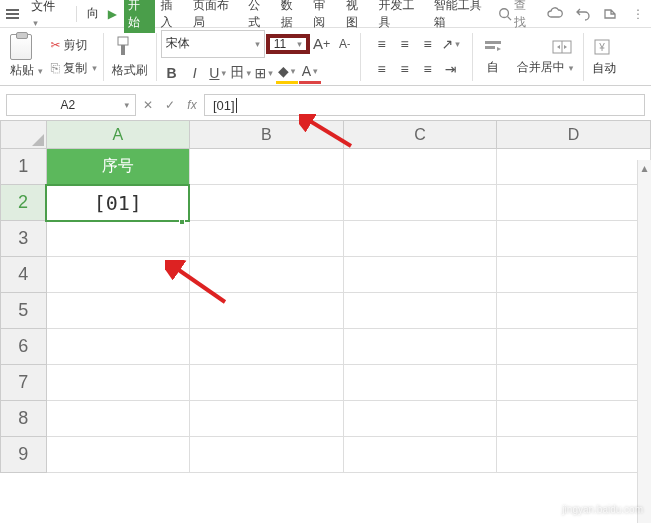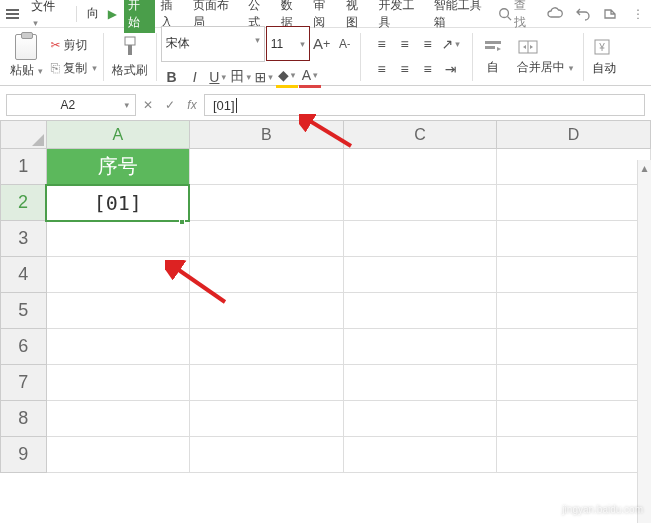--- a/index.html
+++ b/index.html
@@ -10,53 +10,53 @@
 .file-btn{padding:2px 8px;cursor:pointer}
 .dd{font-size:9px;color:#888;margin-left:2px}
 .vsep{width:1px;height:16px;background:#ddd;margin:0 4px}
 .tabs{display:flex;align-items:center;gap:2px;font-size:12px}
 .tab{padding:2px 4px;cursor:pointer;color:#444}
 .tab.active{background:#4a9e4a;color:#fff}
 .search-area{margin-left:auto;display:flex;align-items:center;gap:12px;color:#888}
 .search-area svg{width:16px;height:16px}
 .ico{width:16px;height:16px;display:inline-flex;align-items:center;justify-content:center}
 .ribbon{height:58px;display:flex;align-items:center;padding:4px 6px;border-bottom:1px solid #d0d0d0;gap:2px}
-.rgrp{display:flex;flex-direction:column;align-items:center;gap:2px;padding:4px 4px}
+.rgrp{display:flex;flex-direction:column;align-items:flex-start;gap:2px;padding:4px 4px}
 .rsep{width:1px;height:48px;background:#e0e0e0;margin:0 2px}
 .paste-icon{width:22px;height:26px;border:1px solid #999;border-radius:2px;background:linear-gradient(#fff,#f0f0f0);position:relative}
 .paste-icon::before{content:"";position:absolute;top:-3px;left:5px;width:10px;height:5px;background:#ccc;border:1px solid #999;border-radius:2px}
 .lbl{font-size:12px;color:#444;display:flex;align-items:center;gap:2px}
 .mini-btn{display:flex;align-items:center;gap:3px;cursor:pointer;padding:1px 2px;font-size:12px;color:#444}
 .format-brush{width:22px;height:26px;display:flex;align-items:center;justify-content:center;color:#888}
-.font-select{width:104px;height:36px;border:1px solid #ccc;padding:8px 4px;font-size:12px;display:flex;align-items:flex-start;justify-content:space-between;cursor:pointer;background:#fff}
-.size-select{width:44px;height:35px;border:1px solid #7f1d1d;padding:0 4px;font-size:12px;display:flex;align-items:center;justify-content:space-between;cursor:pointer;background:#fff}
+.font-select{width:104px;height:28px;border:1px solid #ccc;padding:2px 4px;font-size:12px;display:flex;align-items:center;justify-content:space-between;cursor:pointer;background:#fff}
+.size-select{width:44px;height:20px;border:4px solid #7f1d1d;padding:0 4px;font-size:12px;display:flex;align-items:center;justify-content:space-between;cursor:pointer;background:#fff}
 .fmt-btn{width:22px;height:22px;display:flex;align-items:center;justify-content:center;cursor:pointer;font-size:14px;color:#555}
 .fmt-row{display:flex;align-items:center;gap:1px}
 .underline-color{border-bottom:3px solid #d44}
 .fill-color{border-bottom:3px solid #fc0}
 .align-grp{display:flex;flex-direction:column;gap:3px;padding:0 6px}
 .wrap-btn{display:flex;flex-direction:column;align-items:center;gap:2px;padding:0 6px;cursor:pointer}
-.merge-btn{display:flex;flex-direction:column;align-items:flex-start;gap:2px;padding:0 6px;cursor:pointer}
+.merge-btn{display:flex;flex-direction:column;align-items:flex-end;gap:2px;padding:0 6px;cursor:pointer}
 .auto-lbl{padding:0 4px}
 .formula-bar{height:30px;display:flex;align-items:center;padding:8px 6px 0;gap:2px}
 .name-box{width:130px;height:22px;border:1px solid #ccc;display:flex;align-items:center;justify-content:center;padding:0 6px;font-size:12px;background:#fff;cursor:text}
 .name-box span:first-child{flex:1;text-align:center}
 .fb-btn{width:20px;height:20px;display:flex;align-items:center;justify-content:center;cursor:pointer;color:#888}
 .fb-input{flex:1;height:22px;border:1px solid #ccc;padding:0 8px;font-size:13px;font-family:monospace;background:#fff;display:flex;align-items:center}
 .caret{border-right:1px solid #333;padding-right:1px}
 .grid-wrap{position:relative;margin-top:4px}
 .grid{border-collapse:collapse;width:100%}
 .corner{width:44px;height:28px;background:#f0f0f0;border:1px solid #ccc;position:relative;cursor:pointer}
 .corner::after{content:"";position:absolute;right:2px;bottom:2px;border-style:solid;border-width:0 0 12px 12px;border-color:transparent transparent #bbb transparent}
 .colh{height:28px;background:#f0f0f0;border:1px solid #ccc;text-align:center;font-size:16px;color:#666;font-weight:normal;cursor:pointer}
 .colh.sel{background:#e0ede0;color:#4a9e4a}
 .rowh{width:44px;background:#f0f0f0;border:1px solid #ccc;text-align:center;font-size:18px;color:#666;cursor:pointer}
 .rowh.sel{background:#e0ede0;color:#4a9e4a}
 .cell{border:1px solid #ddd;height:36px;text-align:center;font-size:18px;cursor:cell}
-.cell.header-cell{background:#5cb85c;color:#fff;font-size:20px}
+.cell.header-cell{background:#5cb85c;color:#fff;font-size:16px}
 .cell.active{border:2px solid #4a9e4a;font-family:monospace;font-size:20px}
 .fill-handle{position:absolute;width:6px;height:6px;background:#4a9e4a;border:1px solid #fff}
 .arrow1{position:absolute;left:165px;top:260px;pointer-events:none;z-index:10}
 .arrow2{position:absolute;left:299px;top:114px;pointer-events:none;z-index:10}
 .watermark{position:absolute;right:8px;bottom:8px;color:rgba(255,255,255,0.7);font-size:18px;font-weight:bold;text-shadow:0 0 3px rgba(0,0,0,0.3);pointer-events:none}
 .watermark small{display:block;font-size:10px;text-align:right;font-weight:normal}
 .scroll-v{position:absolute;right:0;top:160px;width:14px;bottom:0;background:#f5f5f5;border-left:1px solid #ddd}
 .scroll-up,.scroll-dn{height:16px;display:flex;align-items:center;justify-content:center;color:#888;cursor:pointer}
 </style>
 </head>

